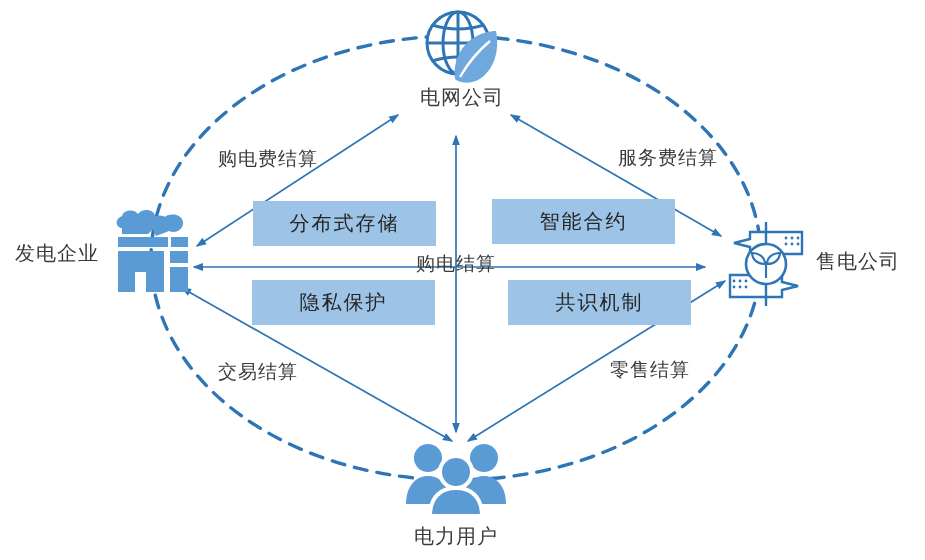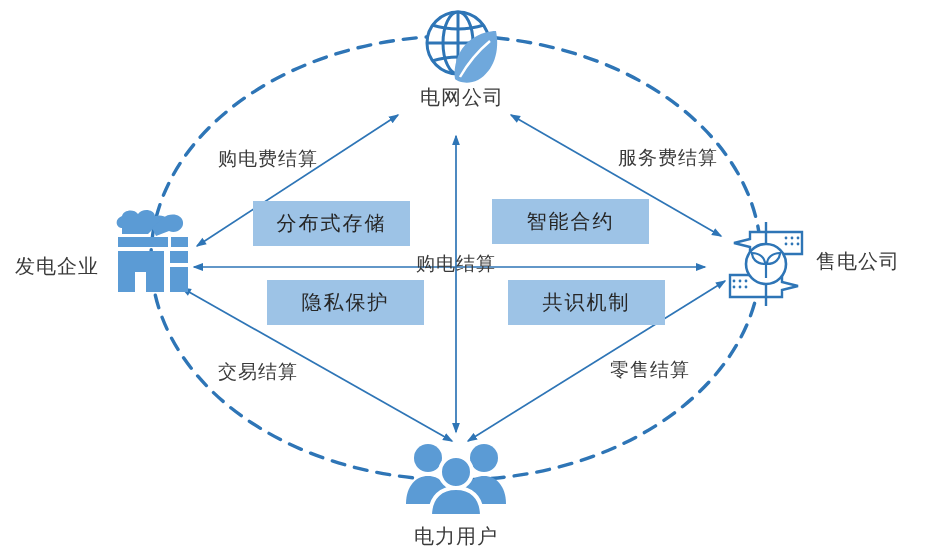--- a/index.html
+++ b/index.html
@@ -11,21 +11,21 @@
   .layer{position:absolute;left:0;top:0;}
   .node-label{
     position:absolute;transform:translate(-50%,-50%);
     font-size:20px;color:#3a3a3a;white-space:nowrap;letter-spacing:1px;
   }
   .edge-label{
     position:absolute;transform:translate(-50%,-50%);
     font-size:19px;color:#3a3a3a;white-space:nowrap;letter-spacing:1px;text-align:right;
   }
   .feature-box{
-    position:absolute;width:157px;height:45px;background:#9DC3E6;
+    position:absolute;width:183px;height:45px;background:#9DC3E6;
     display:flex;align-items:center;justify-content:center;
     font-size:20px;color:#262626;letter-spacing:2px;white-space:nowrap;
   }
 </style>
 </head>
 <body>
 
 <div id="stage">
 
   <svg class="layer" width="925" height="560">
@@ -111,28 +111,28 @@
       <circle cx="86" cy="16" r="14"></circle>
       <path d="M64,62 C64,44 74,34 86,34 C98,34 108,44 108,62 Z"></path>
     </g>
     <g fill="#5B9BD5" stroke="#ffffff" stroke-width="4">
       <circle cx="58" cy="30" r="16"></circle>
       <path d="M32,74 C32,54 44,46 58,46 C72,46 84,54 84,74 Z"></path>
     </g>
   </svg>
 
   <div class="node-label" style="left:462px;top:97px">电网公司</div>
-  <div class="node-label" style="left:57px;top:266px">发电企业</div>
+  <div class="node-label" style="left:57px;top:253px">发电企业</div>
   <div class="node-label" style="left:858px;top:261px">售电公司</div>
   <div class="node-label" style="left:456px;top:536px">电力用户</div>
 
   <div class="edge-label" style="left:268px;top:159px">购电费结算</div>
   <div class="edge-label" style="left:456px;top:264px">购电结算</div>
   <div class="edge-label" style="left:668px;top:158px">服务费结算</div>
   <div class="edge-label" style="left:258px;top:372px">交易结算</div>
   <div class="edge-label" style="left:650px;top:370px">零售结算</div>
 
   <div class="feature-box" style="left:253px;top:201px">分布式存储</div>
   <div class="feature-box" style="left:492px;top:199px">智能合约</div>
-  <div class="feature-box" style="left:267px;top:280px">隐私保护</div>
+  <div class="feature-box" style="left:252px;top:280px">隐私保护</div>
   <div class="feature-box" style="left:508px;top:280px">共识机制</div>
 
 </div>
 
 </body></html>

